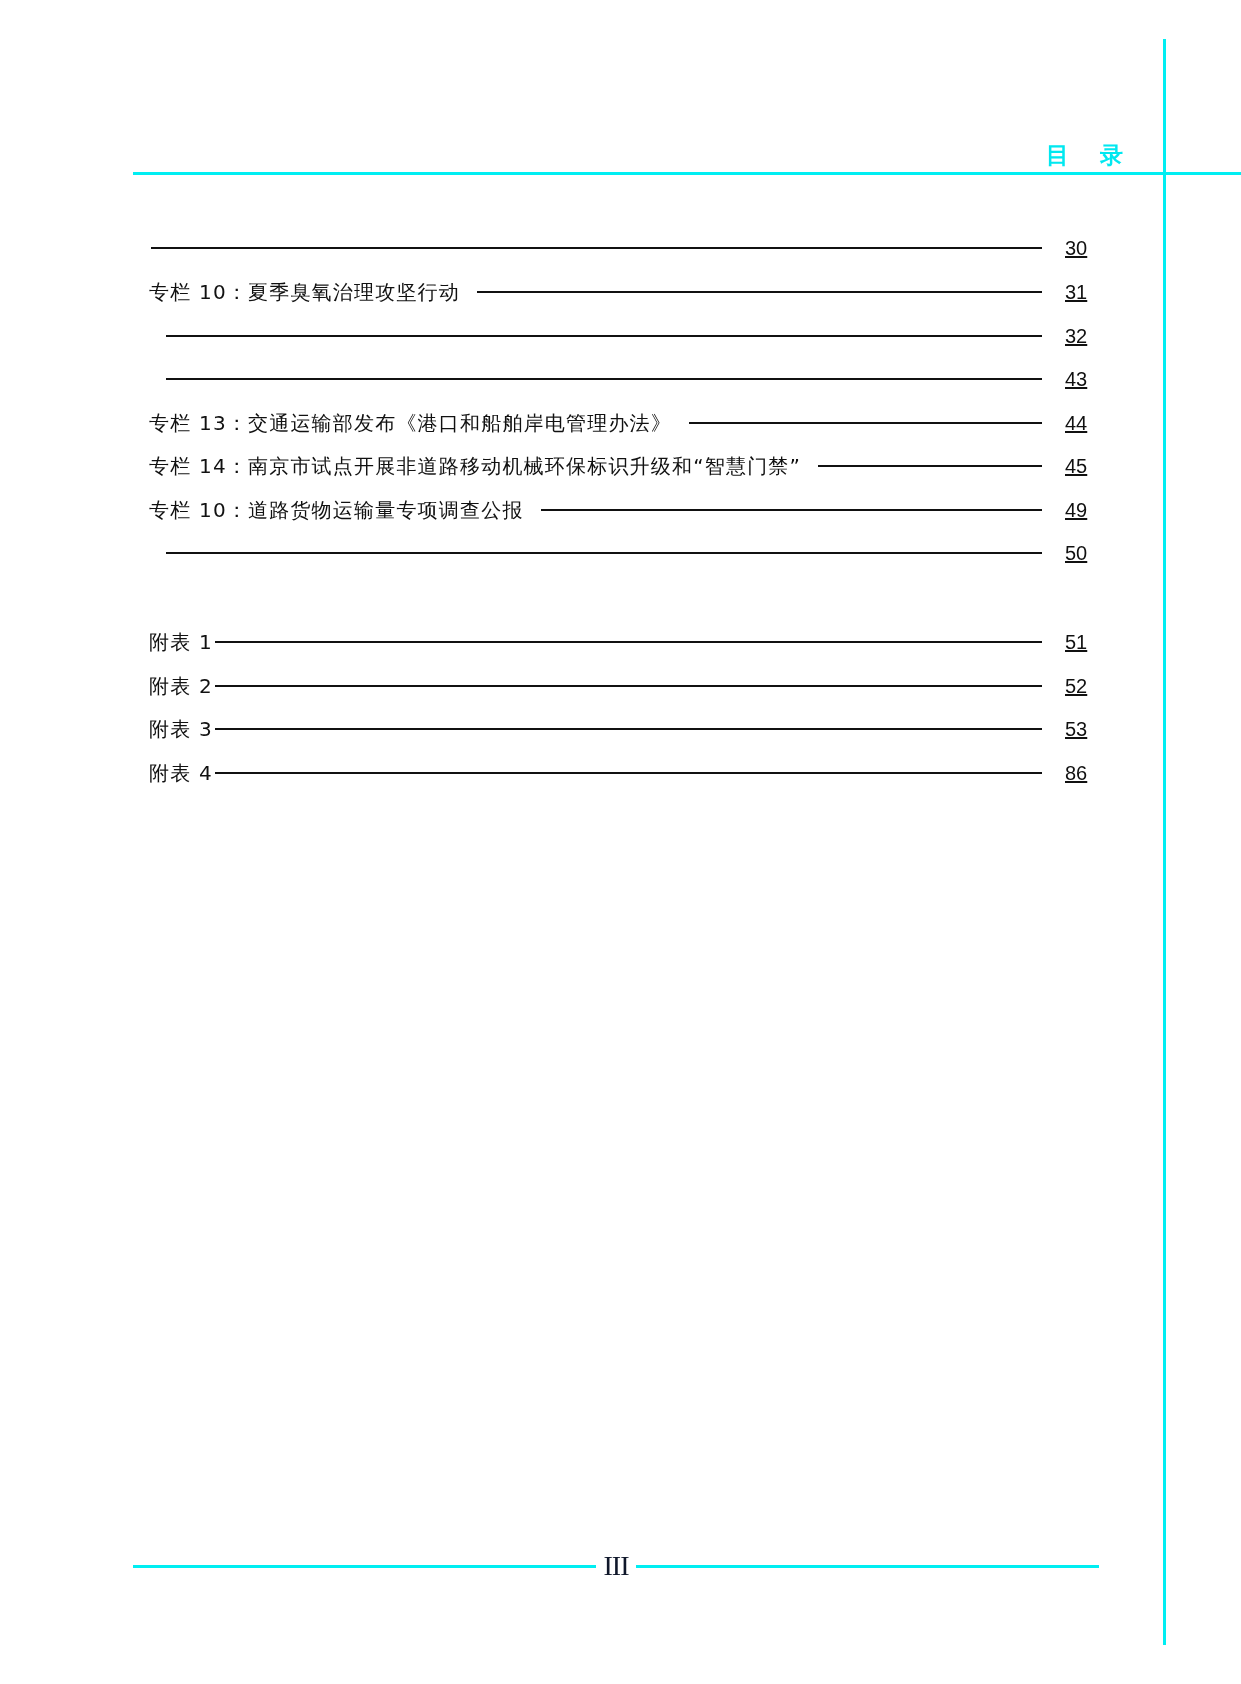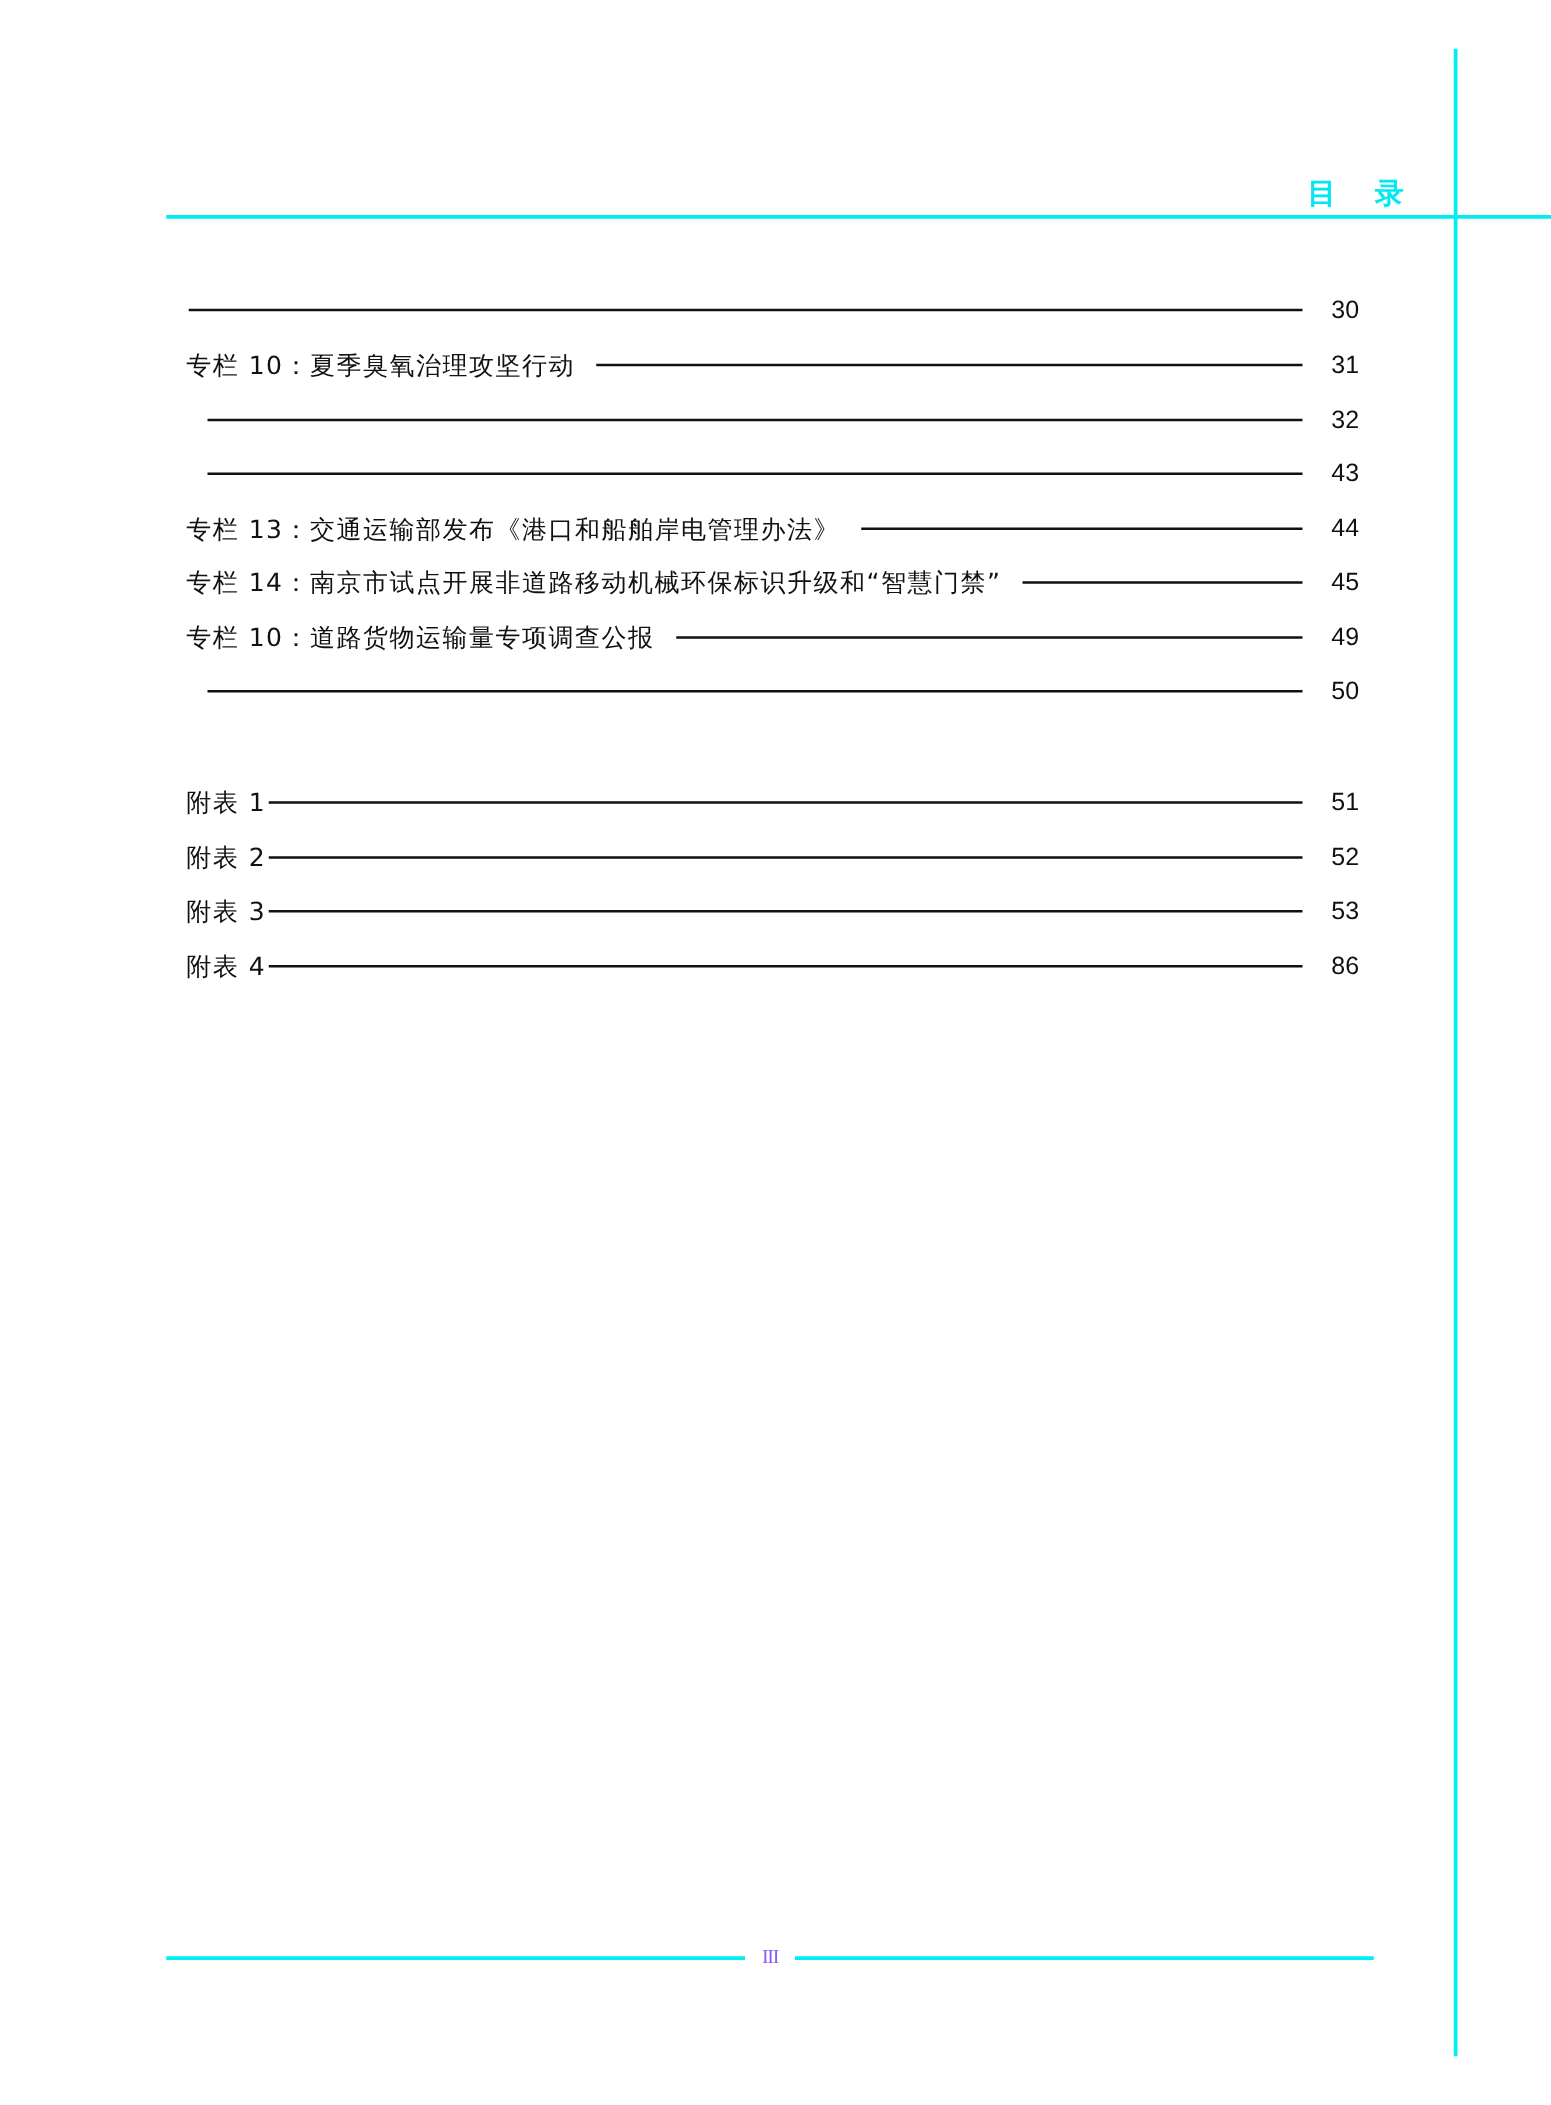--- a/index.html
+++ b/index.html
@@ -55,23 +55,23 @@
     line-height: 30px;
     color: #00E8F0;
   }
   .footer-page {
     position: absolute;
     left: 596px;
     width: 40px;
     top: 1553px;
     text-align: center;
     font-family: "Liberation Serif", serif;
-    font-size: 16px;
+    font-size: 28px;
     line-height: 26px;
-    color: #8b5cf6;
+    color: #0f172a;
     letter-spacing: -1px;
   }
   .toc-row {
     position: absolute;
     left: 149px;
     width: 941px;
     height: 30px;
     display: flex;
     align-items: center;
     font-size: 20px;
@@ -89,20 +89,21 @@
     margin-right: 23px;
     align-self: center;
   }
   .toc-row .leader.gap-tight { margin-left: 2px; }
   .toc-row .leader.gap-wide { margin-left: 17px; }
   .toc-row .page {
     flex: 0 0 25px;
     text-align: left;
     font-family: "Liberation Sans", sans-serif;
     font-size: 20px;
+    text-decoration: underline;
   }
 </style>
 </head>
 <body style="--accent: #00EEF2;">
 
 <div class="cyan-line" id="header-rule"></div>
 <div class="cyan-line" id="vertical-rule"></div>
 <div class="cyan-line" id="footer-rule-left"></div>
 <div class="cyan-line" id="footer-rule-right"></div>
 

